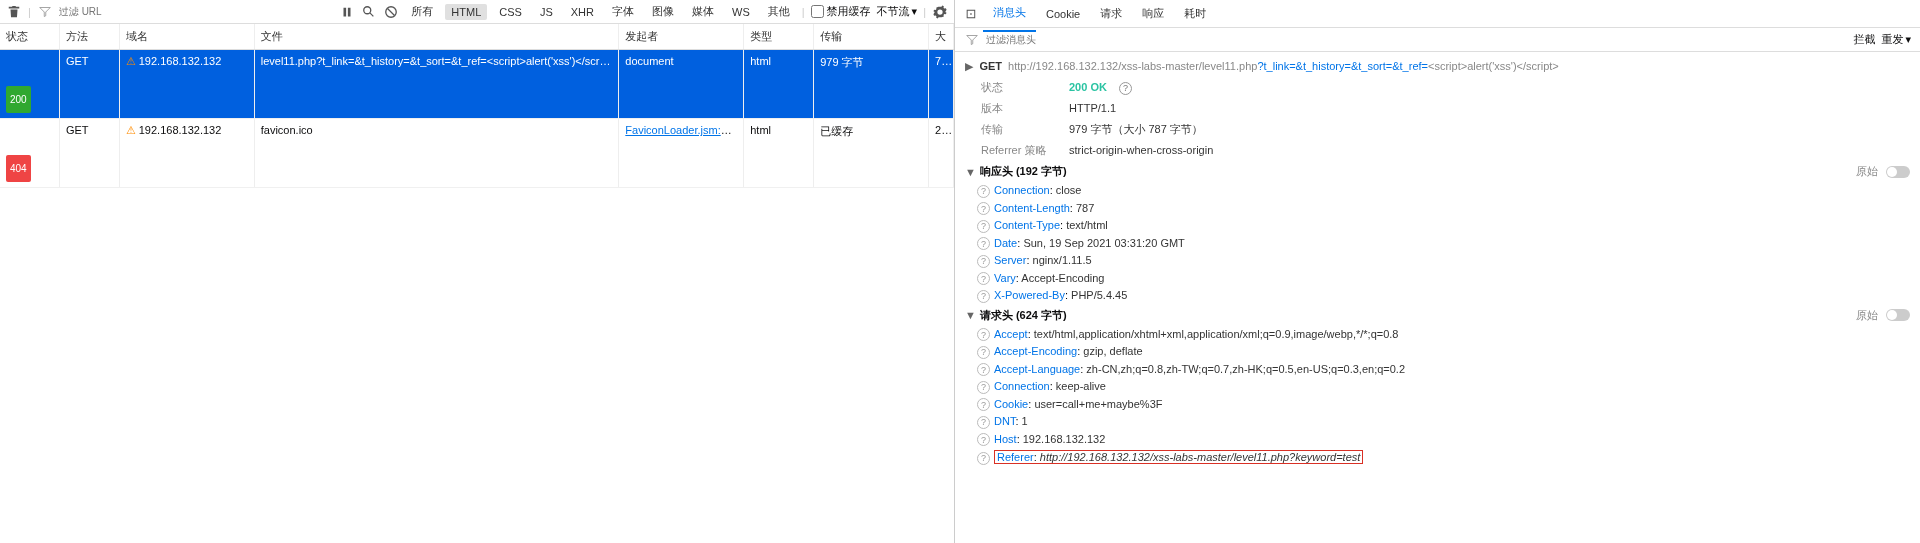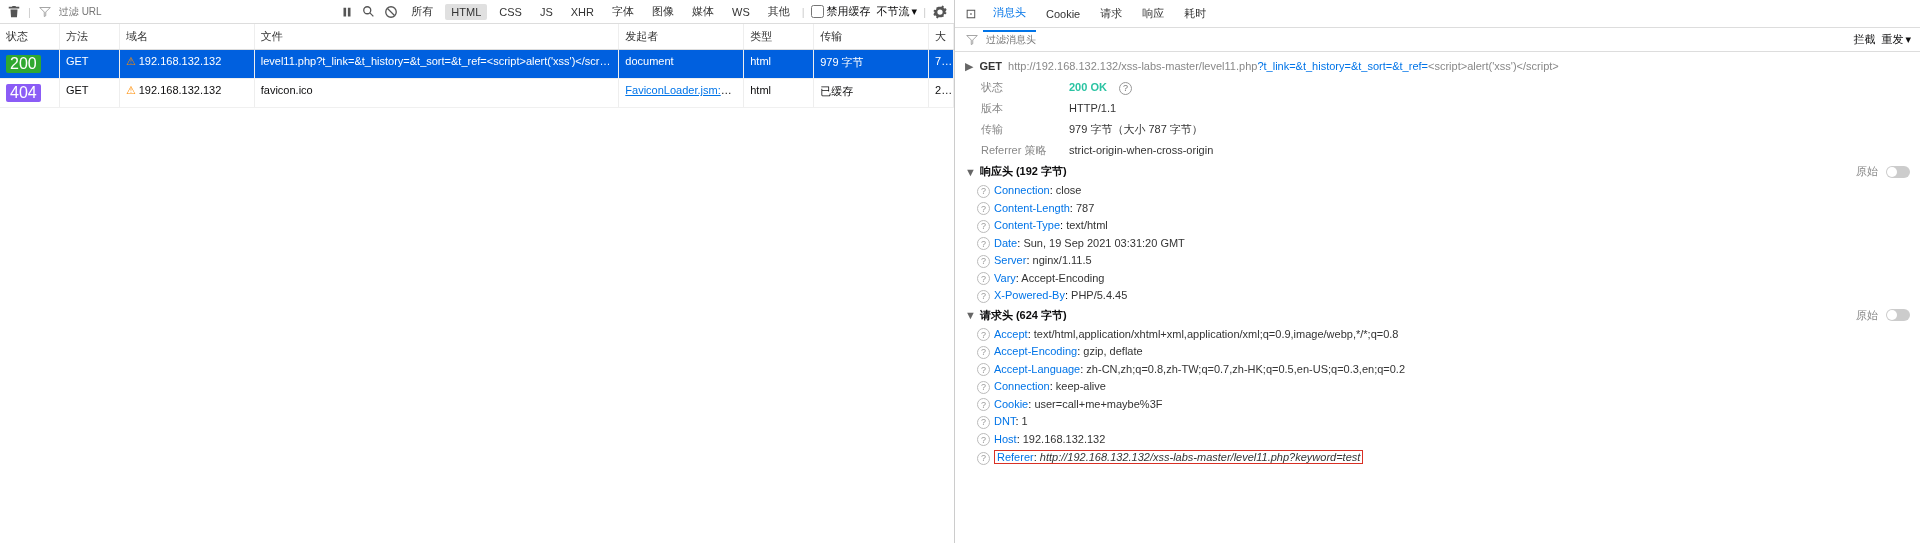--- a/index.html
+++ b/index.html
@@ -23,23 +23,23 @@
     .col-method { width: 60px; }
     .col-domain { width: 135px; }
     .col-file { width: 365px; }
     .col-initiator { width: 125px; }
     .col-type { width: 70px; }
     .col-trans { width: 115px; }
     .col-size { width: 25px; }
     
     .table-row { display: flex; border-bottom: 1px solid #f0f0f0; }
     .table-row.selected { background: #0060df; color: #fff; }
-    .badge { display: inline-block; padding: 0 4px; border-radius: 2px; font-size: 16px; color: #fff; }
+    .badge { display: inline-block; padding: 8px 4px; border-radius: 2px; font-size: 10px; color: #fff; margin-top: 31px; }
     .badge-200 { background: #30a830; }
-    .badge-404 { background: #8b5cf6; }
+    .badge-404 { background: #ef4444; }
     .lock-icon { color: #ff8c00; margin-right: 3px; }
     .link-text { color: #0074e8; text-decoration: underline; }
     
     
     .right-panel { flex: 1; display: flex; flex-direction: column; }
     .detail-tabs { display: flex; align-items: center; height: 28px; border-bottom: 1px solid #ddd; padding-left: 4px; gap: 0; }
     .close-x { width: 24px; text-align: center; cursor: pointer; font-size: 13px; color: #555; }
     .tab { padding: 10px 10px; cursor: pointer; color: #333; }
     .tab.active { color: #0074e8; border-bottom: 2px solid #0074e8; }
     

